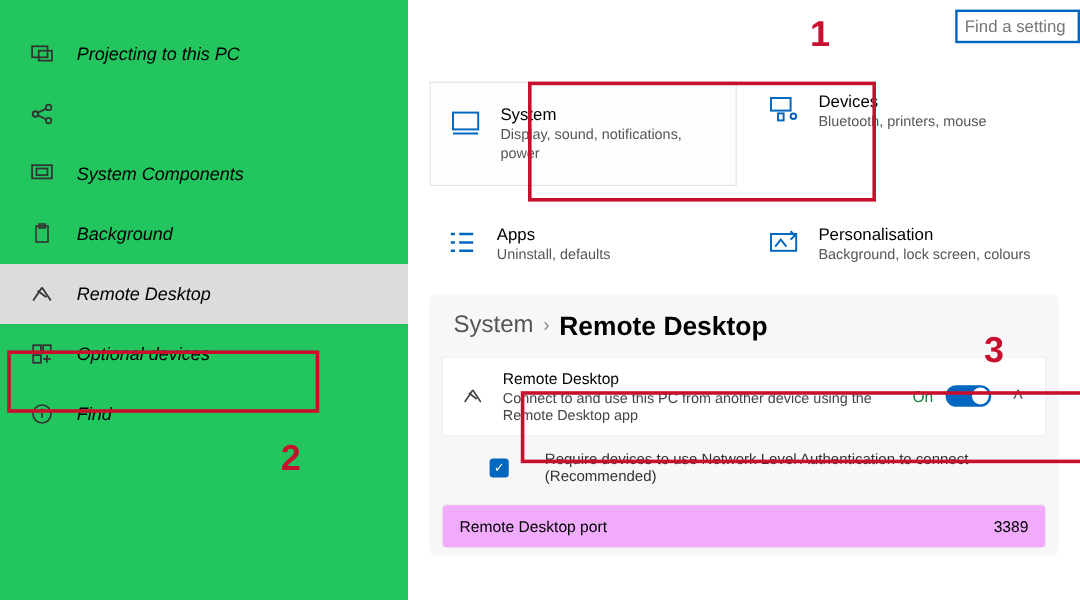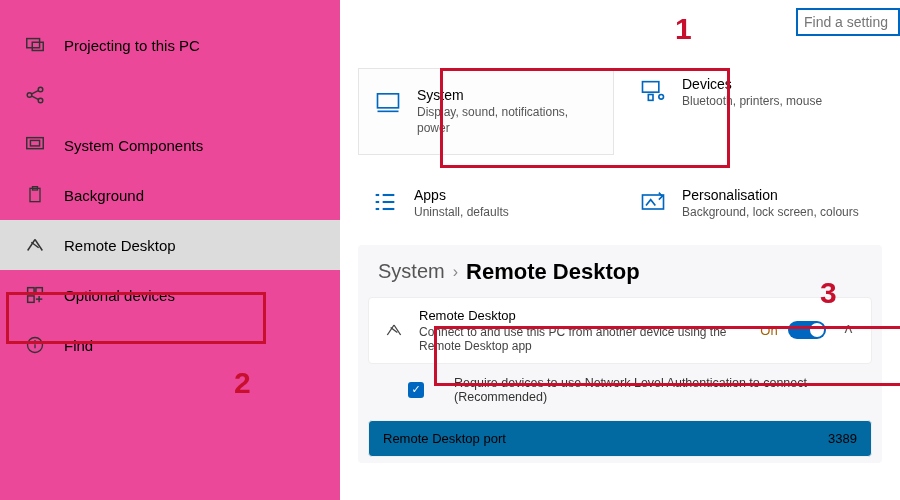--- a/index.html
+++ b/index.html
@@ -7,22 +7,23 @@
     font-family: "Segoe UI", -apple-system, sans-serif;
     width: 900px;
     height: 500px;
     background: #fff;
     display: flex;
     overflow: hidden;
     color: #000;
   }
   .sidebar {
     width: 340px;
-    background: #ec4899;
+    background: #22c55e;
     padding-top: 20px;
+    font-style: italic;
   }
   .sidebar-item {
     display: flex;
     align-items: center;
     padding: 14px 24px;
     gap: 18px;
     cursor: pointer;
     font-size: 15px;
     color: #000;
   }
@@ -113,37 +114,37 @@
   }
   .row-icon {
     width: 22px;
     height: 22px;
     display:flex;align-items:center;justify-content:center;
     color:#444;
     flex-shrink:0;
   }
   .row-text { flex: 1; font-size: 12px; color: #444; }
   .row-text .rt-title { font-size: 13px; color:#000; margin-bottom:2px; }
-  .toggle-wrap { display:flex; align-items:center; gap:10px; font-size:13px; color:#a16207;}
+  .toggle-wrap { display:flex; align-items:center; gap:10px; font-size:13px; color:#15803d;}
   .toggle {
     width: 38px; height: 18px; border-radius: 9px;
     background: #0067c0; position: relative;
   }
   .toggle::after {
     content:""; position:absolute; right:2px; top:2px;
     width:14px;height:14px;border-radius:50%;background:#fff;
   }
   .chevron { color:#555; cursor:pointer; padding:0 4px;}
   .checkbox {
     width:16px;height:16px;border-radius:3px;background:#0067c0;
     display:flex;align-items:center;justify-content:center;color:#fff;font-size:11px;
     flex-shrink:0; margin-left: 26px;
   }
   .port-row {
-    background:#0369a1;border-radius:4px;border:1px solid #eee;
+    background:#f0abfc;border-radius:4px;border:1px solid #eee;
     padding:10px 14px;display:flex;align-items:center;font-size:13px;
   }
   .port-row .label{flex:1;}
   .annot-box-1 {
     position:absolute;
     border:3px solid #c8102e;
     pointer-events:none;
   }
   .annot-num {
     position:absolute;

